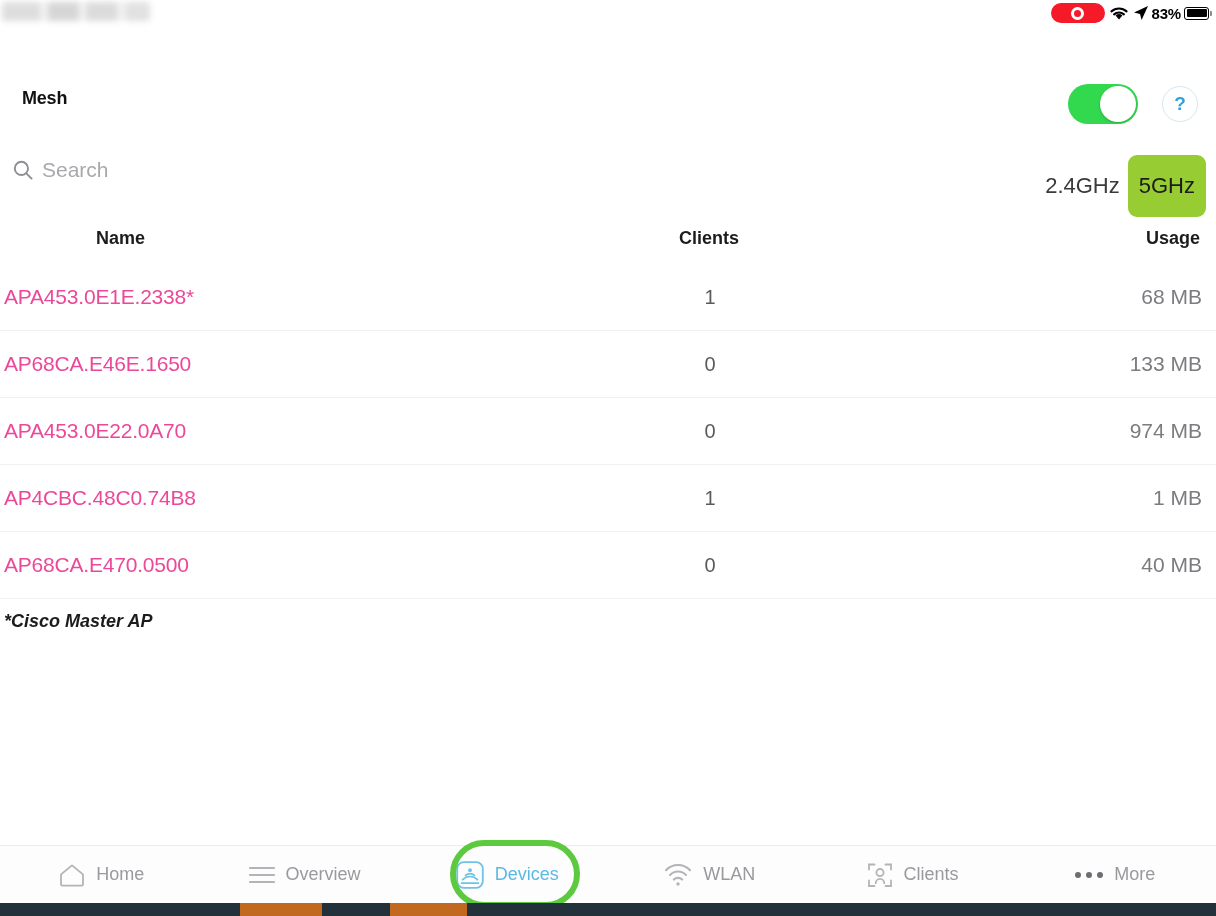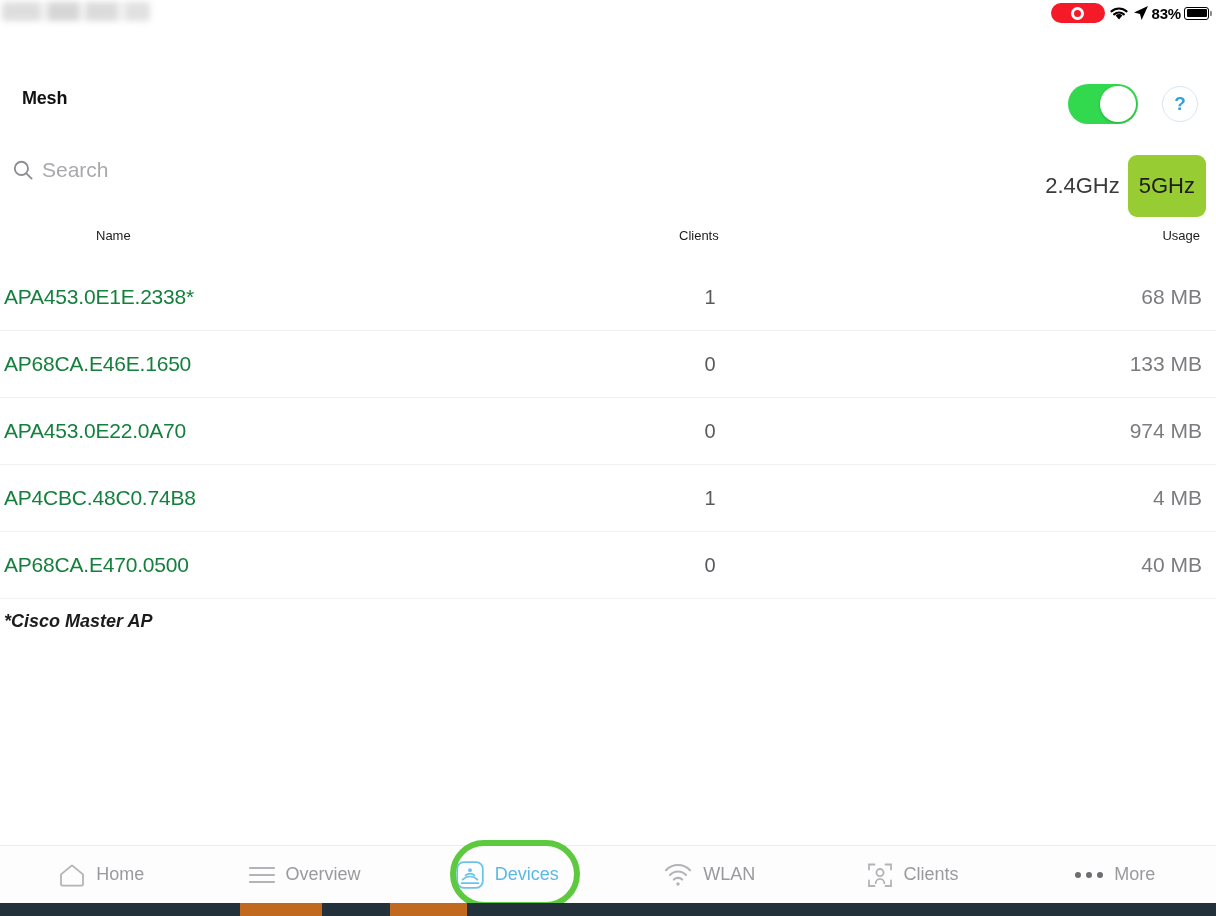--- a/index.html
+++ b/index.html
@@ -75,33 +75,33 @@
   }
   .band { font-size: 22px; font-weight: 400; color: #3a3a3c; padding: 6px 2px; }
   .band.sel {
     background: #97cc33; color: #1c1c1e; border-radius: 9px; padding: 18px 11px;
   }
 
   
   .thead {
     position: absolute; left: 0; top: 222px; width: 1216px; height: 34px;
   }
-  .th { position: absolute; font-size: 13px; font-weight: 400; color: #1c1c1e; top: 6px; }
+  .th { position: absolute; font-size: 18px; font-weight: 700; color: #1c1c1e; top: 6px; }
   .th-name   { left: 96px; }
   .th-clients{ left: 679px; }
   .th-usage  { right: 16px; }
 
   .tbody { position: absolute; left: 0; top: 264px; width: 1216px; }
   .row {
     position: relative; width: 1216px; height: 67px;
     border-bottom: 1px solid #f1f1f3;
   }
   .row .name {
     position: absolute; left: 4px; top: 50%; transform: translateY(-50%);
-    font-size: 21px; color: #15803d; letter-spacing: -0.2px;
+    font-size: 21px; color: #ec4899; letter-spacing: -0.2px;
   }
   .row .clients {
     position: absolute; left: 710px; top: 50%; transform: translate(-50%,-50%);
     font-size: 20px; color: #5a5a5e;
   }
   .row .usage {
     position: absolute; right: 14px; top: 50%; transform: translateY(-50%);
     font-size: 21px; color: #7c7c80;
   }
   .footnote {
@@ -212,21 +212,21 @@
       <span class="usage">133 MB</span>
     </div>
     <div class="row">
       <span class="name">APA453.0E22.0A70</span>
       <span class="clients">0</span>
       <span class="usage">974 MB</span>
     </div>
     <div class="row">
       <span class="name">AP4CBC.48C0.74B8</span>
       <span class="clients">1</span>
-      <span class="usage">4 MB</span>
+      <span class="usage">1 MB</span>
     </div>
     <div class="row">
       <span class="name">AP68CA.E470.0500</span>
       <span class="clients">0</span>
       <span class="usage">40 MB</span>
     </div>
   </div>
 
   <div class="footnote">*Cisco Master AP</div>
 

